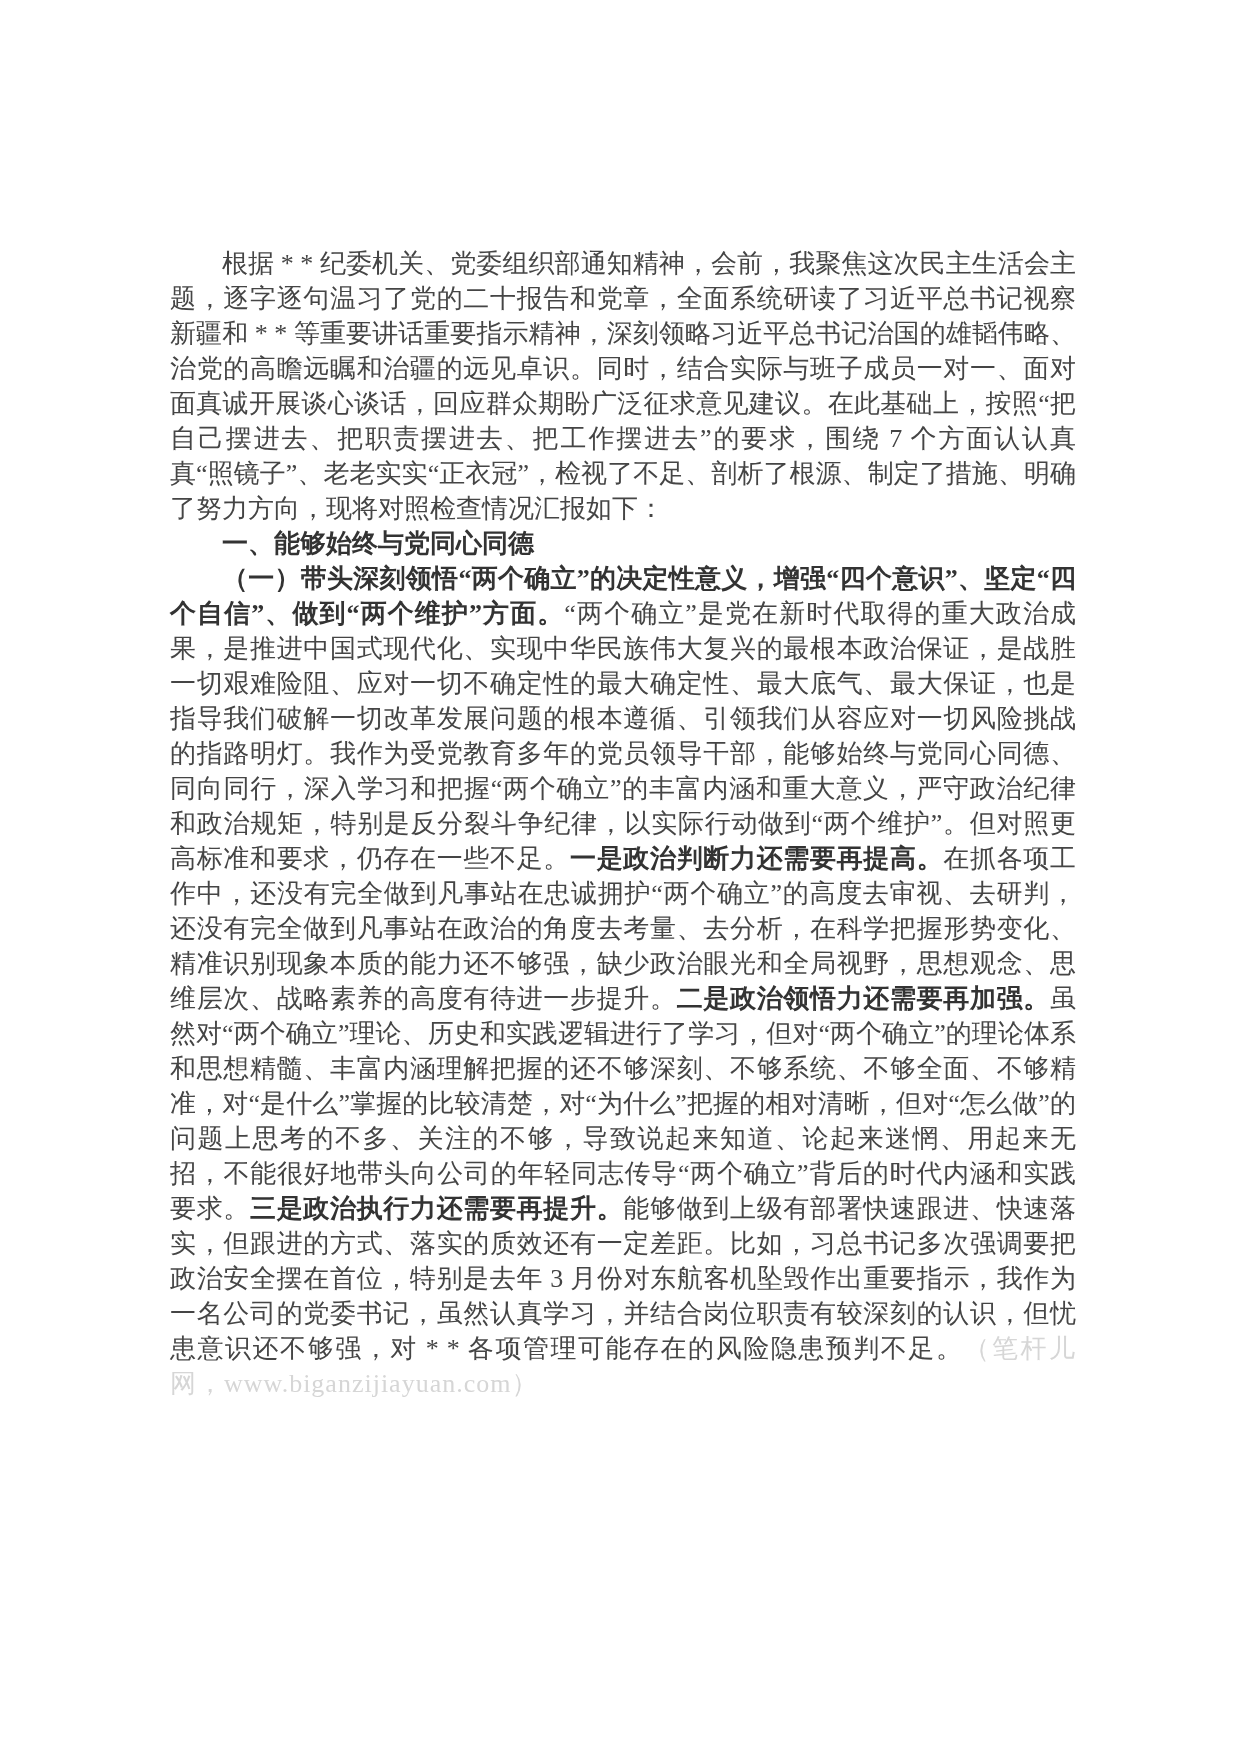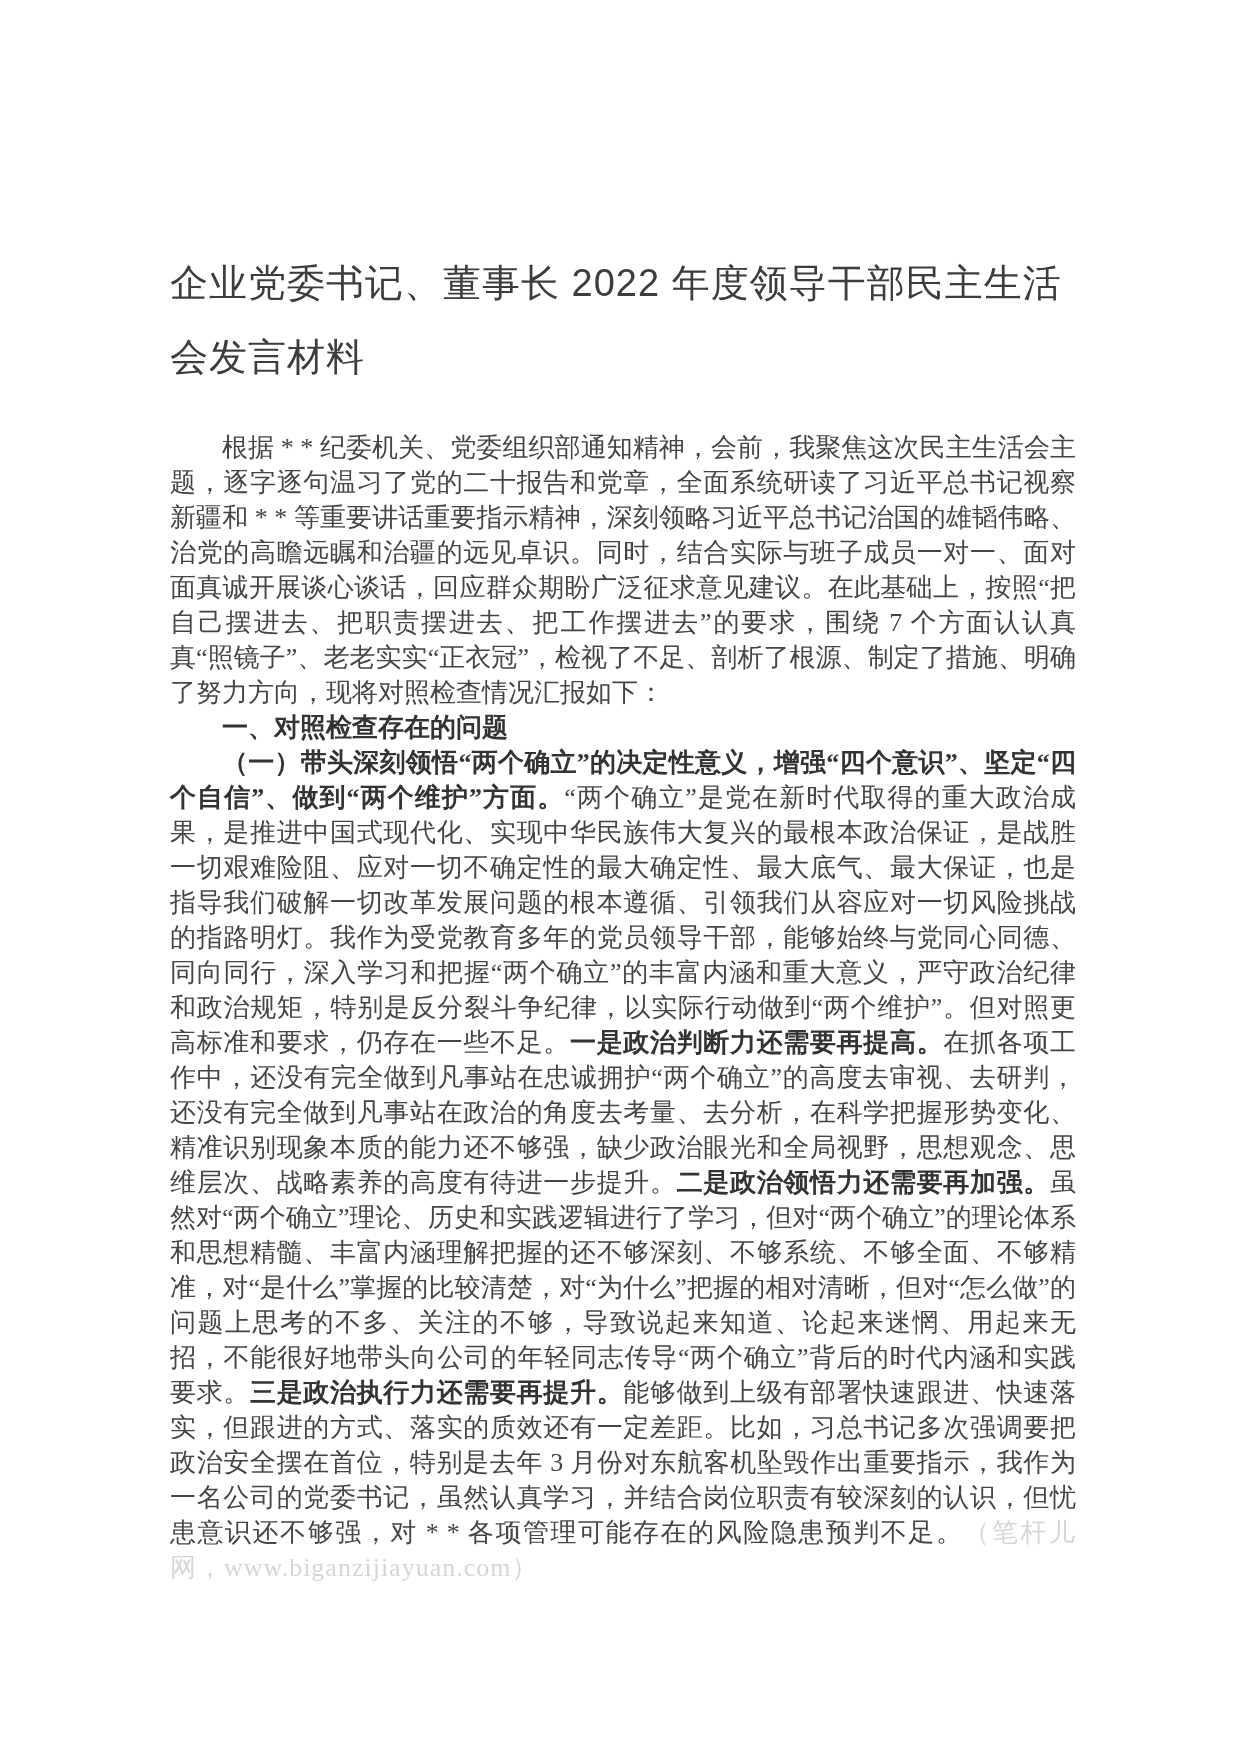--- a/index.html
+++ b/index.html
@@ -32,19 +32,18 @@
     word-break:break-all;
   }
   .doc-body .run-regular{font-weight:normal;}
   .doc-body .run-bold{font-weight:bold;}
   .doc-body .run-watermark{font-weight:normal;letter-spacing:1px;}
 </style>
 </head>
 <body>
 
 <div class="page">
-  <h1 class="doc-title" style="color: rgb(61, 61, 61);">企业党委书记、董事长 2022 年度领导干部民主生活会发言材料</h1>
   <div class="doc-body">
       <p><span class="run-regular" style="color: rgb(69, 69, 69);">根据 * * 纪委机关、党委组织部通知精神，会前，我聚焦这次民主生活会主题，逐字逐句温习了党的二十报告和党章，全面系统研读了习近平总书记视察新疆和 * * 等重要讲话重要指示精神，深刻领略习近平总书记治国的雄韬伟略、治党的高瞻远瞩和治疆的远见卓识。同时，结合实际与班子成员一对一、面对面真诚开展谈心谈话，回应群众期盼广泛征求意见建议。在此基础上，按照“把自己摆进去、把职责摆进去、把工作摆进去”的要求，围绕 7 个方面认认真真“照镜子”、老老实实“正衣冠”，检视了不足、剖析了根源、制定了措施、明确了努力方向，现将对照检查情况汇报如下：</span></p>
-      <p><span class="run-bold" style="color: rgb(51, 51, 51);">一、对照检查存在的问题</span></p>
+      <p><span class="run-bold" style="color: rgb(51, 51, 51);">一、能够始终与党同心同德</span></p>
       <p><span class="run-bold" style="color: rgb(51, 51, 51);">（一）带头深刻领悟“两个确立”的决定性意义，增强“四个意识”、坚定“四个自信”、做到“两个维护”方面。</span><span class="run-regular" style="color: rgb(69, 69, 69);">“两个确立”是党在新时代取得的重大政治成果，是推进中国式现代化、实现中华民族伟大复兴的最根本政治保证，是战胜一切艰难险阻、应对一切不确定性的最大确定性、最大底气、最大保证，也是指导我们破解一切改革发展问题的根本遵循、引领我们从容应对一切风险挑战的指路明灯。我作为受党教育多年的党员领导干部，能够始终与党同心同德、同向同行，深入学习和把握“两个确立”的丰富内涵和重大意义，严守政治纪律和政治规矩，特别是反分裂斗争纪律，以实际行动做到“两个维护”。但对照更高标准和要求，仍存在一些不足。</span><span class="run-bold" style="color: rgb(51, 51, 51);">一是政治判断力还需要再提高。</span><span class="run-regular" style="color: rgb(69, 69, 69);">在抓各项工作中，还没有完全做到凡事站在忠诚拥护“两个确立”的高度去审视、去研判，还没有完全做到凡事站在政治的角度去考量、去分析，在科学把握形势变化、精准识别现象本质的能力还不够强，缺少政治眼光和全局视野，思想观念、思维层次、战略素养的高度有待进一步提升。</span><span class="run-bold" style="color: rgb(51, 51, 51);">二是政治领悟力还需要再加强。</span><span class="run-regular" style="color: rgb(69, 69, 69);">虽然对“两个确立”理论、历史和实践逻辑进行了学习，但对“两个确立”的理论体系和思想精髓、丰富内涵理解把握的还不够深刻、不够系统、不够全面、不够精准，对“是什么”掌握的比较清楚，对“为什么”把握的相对清晰，但对“怎么做”的问题上思考的不多、关注的不够，导致说起来知道、论起来迷惘、用起来无招，不能很好地带头向公司的年轻同志传导“两个确立”背后的时代内涵和实践要求。</span><span class="run-bold" style="color: rgb(51, 51, 51);">三是政治执行力还需要再提升。</span><span class="run-regular" style="color: rgb(69, 69, 69);">能够做到上级有部署快速跟进、快速落实，但跟进的方式、落实的质效还有一定差距。比如，习总书记多次强调要把政治安全摆在首位，特别是去年 3 月份对东航客机坠毁作出重要指示，我作为一名公司的党委书记，虽然认真学习，并结合岗位职责有较深刻的认识，但忧患意识还不够强，对 * * 各项管理可能存在的风险隐患预判不足。</span><span class="run-watermark" style="color: rgb(214, 214, 214);">（笔杆儿网，www.biganzijiayuan.com）</span></p>
     </div>
 </div>
 
 </body></html>

